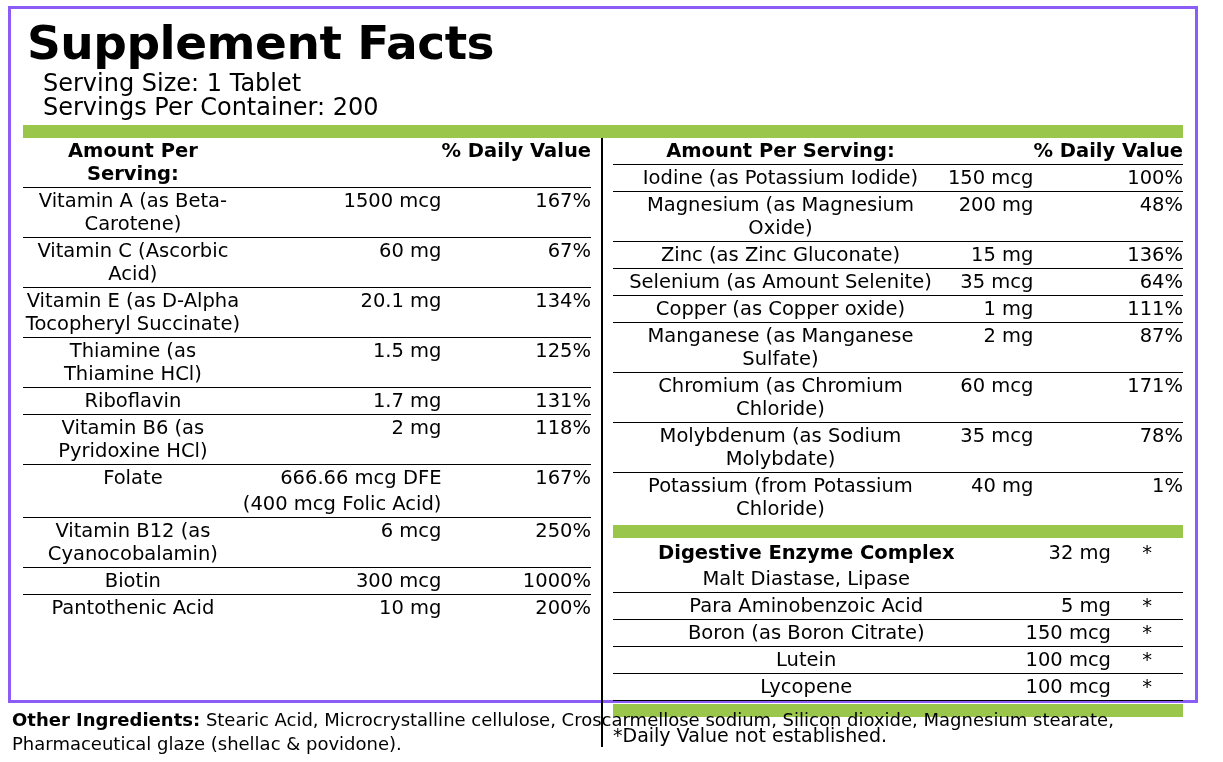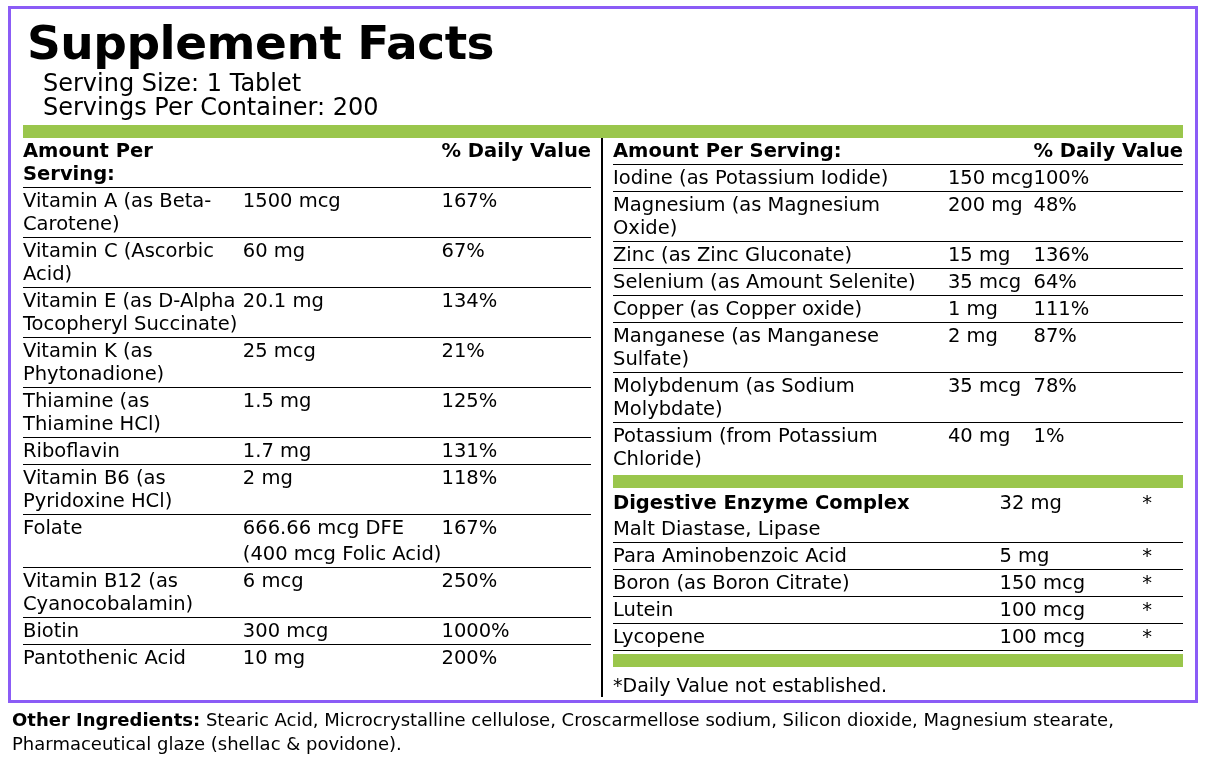--- a/index.html
+++ b/index.html
@@ -73,23 +73,23 @@
     line-height: 23px;
   }
   table.facts tr.rule td {
     border-bottom: 1px solid #000;
   }
   .hdr td {
     font-weight: bold;
     padding-top: 3px;
     padding-bottom: 4px;
   }
-  .c-name { text-align: left; padding-right: 6px; }
-  .c-amt  { white-space: nowrap; padding-right: 10px; }
-  .c-dv   { white-space: nowrap; width: 72px; }
+  .c-name { text-align: center; padding-right: 6px; }
+  .c-amt  { text-align: right; white-space: nowrap; padding-right: 10px; }
+  .c-dv   { text-align: right; white-space: nowrap; width: 72px; }
   .sub {
     padding-left: 22px;
   }
   .bold { font-weight: bold; }
   .star { text-align: center; }
   .note {
     font-size: 19px;
     line-height: 24px;
     padding-top: 4px;
   }
@@ -142,25 +142,20 @@
             <td class="c-name">Vitamin C (Ascorbic Acid)</td>
             <td class="c-amt">60 mg</td>
             <td class="c-dv">67%</td>
           </tr>
           <tr class="rule">
             <td class="c-name">Vitamin E (as D-Alpha Tocopheryl Succinate)</td>
             <td class="c-amt">20.1 mg</td>
             <td class="c-dv">134%</td>
           </tr>
           <tr class="rule">
-            <td class="c-name">Vitamin K (as Phytonadione)</td>
-            <td class="c-amt">25 mcg</td>
-            <td class="c-dv">21%</td>
-          </tr>
-          <tr class="rule">
             <td class="c-name">Thiamine (as Thiamine HCl)</td>
             <td class="c-amt">1.5 mg</td>
             <td class="c-dv">125%</td>
           </tr>
           <tr class="rule">
             <td class="c-name">Riboflavin</td>
             <td class="c-amt">1.7 mg</td>
             <td class="c-dv">131%</td>
           </tr>
           <tr class="rule">
@@ -234,20 +229,25 @@
             <td class="c-name">Copper (as Copper oxide)</td>
             <td class="c-amt">1 mg</td>
             <td class="c-dv">111%</td>
           </tr>
           <tr class="rule">
             <td class="c-name">Manganese (as Manganese Sulfate)</td>
             <td class="c-amt">2 mg</td>
             <td class="c-dv">87%</td>
           </tr>
           <tr class="rule">
+            <td class="c-name">Chromium (as Chromium Chloride)</td>
+            <td class="c-amt">60 mcg</td>
+            <td class="c-dv">171%</td>
+          </tr>
+          <tr class="rule">
             <td class="c-name">Molybdenum (as Sodium Molybdate)</td>
             <td class="c-amt">35 mcg</td>
             <td class="c-dv">78%</td>
           </tr>
           <tr>
             <td class="c-name">Potassium (from Potassium Chloride)</td>
             <td class="c-amt">40 mg</td>
             <td class="c-dv">1%</td>
           </tr>
         </tbody>

